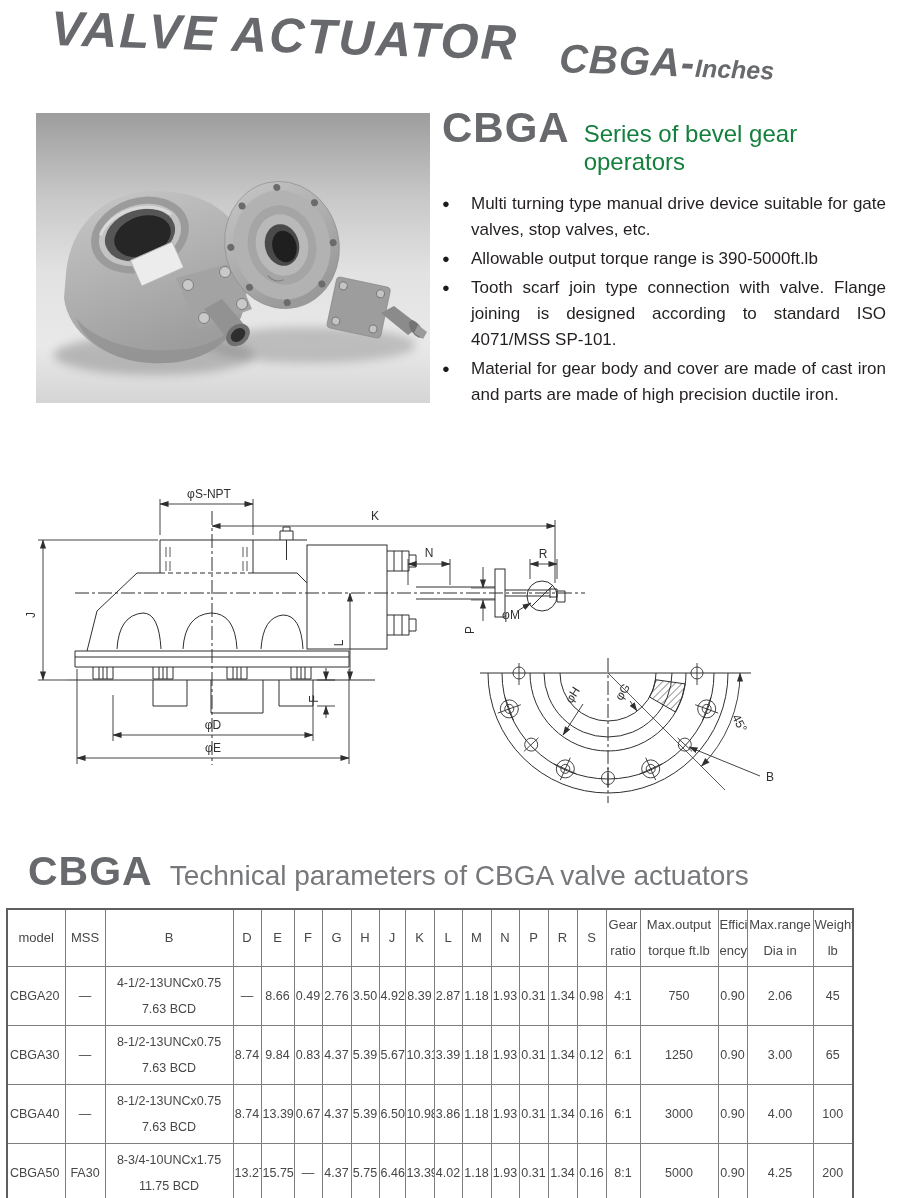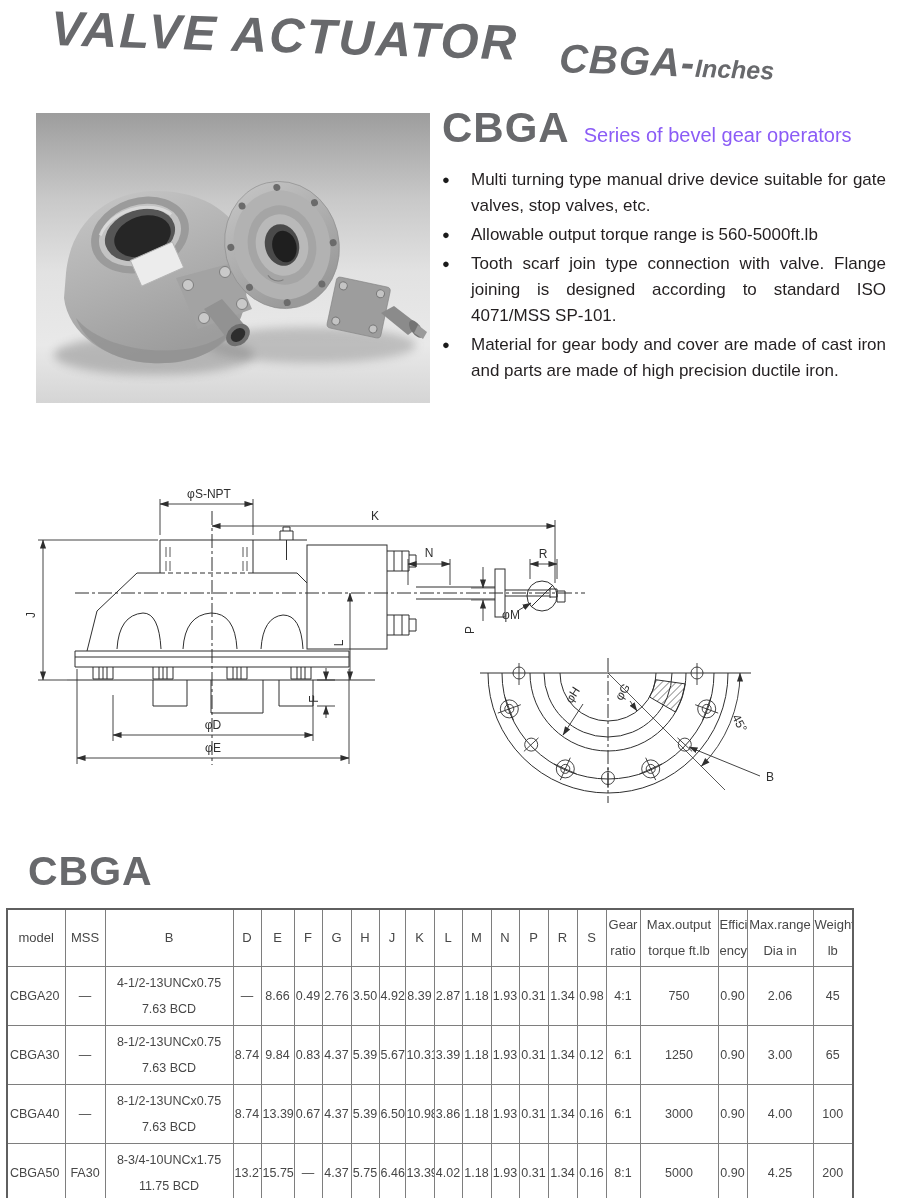--- a/index.html
+++ b/index.html
@@ -15,21 +15,21 @@
   .model-code{font-size:40px;letter-spacing:1px;}
   .model-units{font-size:25px;}
 
   
   .photo{position:absolute;left:36px;top:113px;width:394px;height:290px;}
 
   
   .intro{position:absolute;left:442px;top:104px;width:444px;}
   .intro-head{display:flex;align-items:baseline;gap:14px;}
   .intro-heading{font-size:42px;font-weight:bold;color:#68696c;letter-spacing:1px;}
-  .intro-sub{font-size:20px;color:#8b5cf6;}
+  .intro-sub{font-size:24px;color:#15803d;}
   ul.bullets{list-style:none;margin:15px 0 0 0;padding:0;}
   ul.bullets li{display:flex;gap:15px;margin-bottom:3px;}
   .dot{flex:0 0 14px;font-size:13px;line-height:26px;color:#1a1a1a;}
   .btext{flex:1;font-size:17px;font-weight:normal;color:#231f20;line-height:26px;
     text-align:justify;}
 
   
   .drawing{position:absolute;left:25px;top:463px;width:860px;height:378px;}
   .drawing svg text{font-family:"Liberation Sans", sans-serif;font-size:12px;fill:#2f2f2f;
     stroke:none;}
@@ -148,21 +148,21 @@
       <span class="intro-heading">CBGA</span>
       <span class="intro-sub">Series of bevel gear operators</span>
     </div>
     <ul class="bullets" id="bullets">
         <li>
           <span class="dot">●</span>
           <span class="btext">Multi turning type manual drive device suitable for gate valves, stop valves, etc.</span>
         </li>
         <li>
           <span class="dot">●</span>
-          <span class="btext">Allowable output torque range is 560-5000ft.lb</span>
+          <span class="btext">Allowable output torque range is 390-5000ft.lb</span>
         </li>
         <li>
           <span class="dot">●</span>
           <span class="btext">Tooth scarf join type connection with valve. Flange joining is designed according to standard ISO 4071/MSS SP-101.</span>
         </li>
         <li>
           <span class="dot">●</span>
           <span class="btext">Material for gear body and cover are made of cast iron and parts are made of high precision ductile iron.</span>
         </li>
       </ul>
@@ -322,20 +322,21 @@
         <text x="551" y="234" text-anchor="middle" font-size="11" transform="rotate(-58 551 234)">φH</text>
         <text x="601" y="231" text-anchor="middle" font-size="11" transform="rotate(-58 601 231)">φG</text>
         <text x="711" y="262" text-anchor="middle" font-size="11" transform="rotate(62 711 262)">45°</text>
         <text x="741" y="318">B</text>
       </g>
     </svg>
   </div>
 
   <div class="params-head">
     <span class="params-heading">CBGA</span>
+    <span class="params-sub">Technical parameters of CBGA valve actuators</span>
   </div>
 
   <div class="table-wrap">
     <table>
       <colgroup>
         <col style="width:58px">
           <col style="width:40px">
           <col style="width:128px">
         <col style="width:28px">
           <col style="width:33px">

